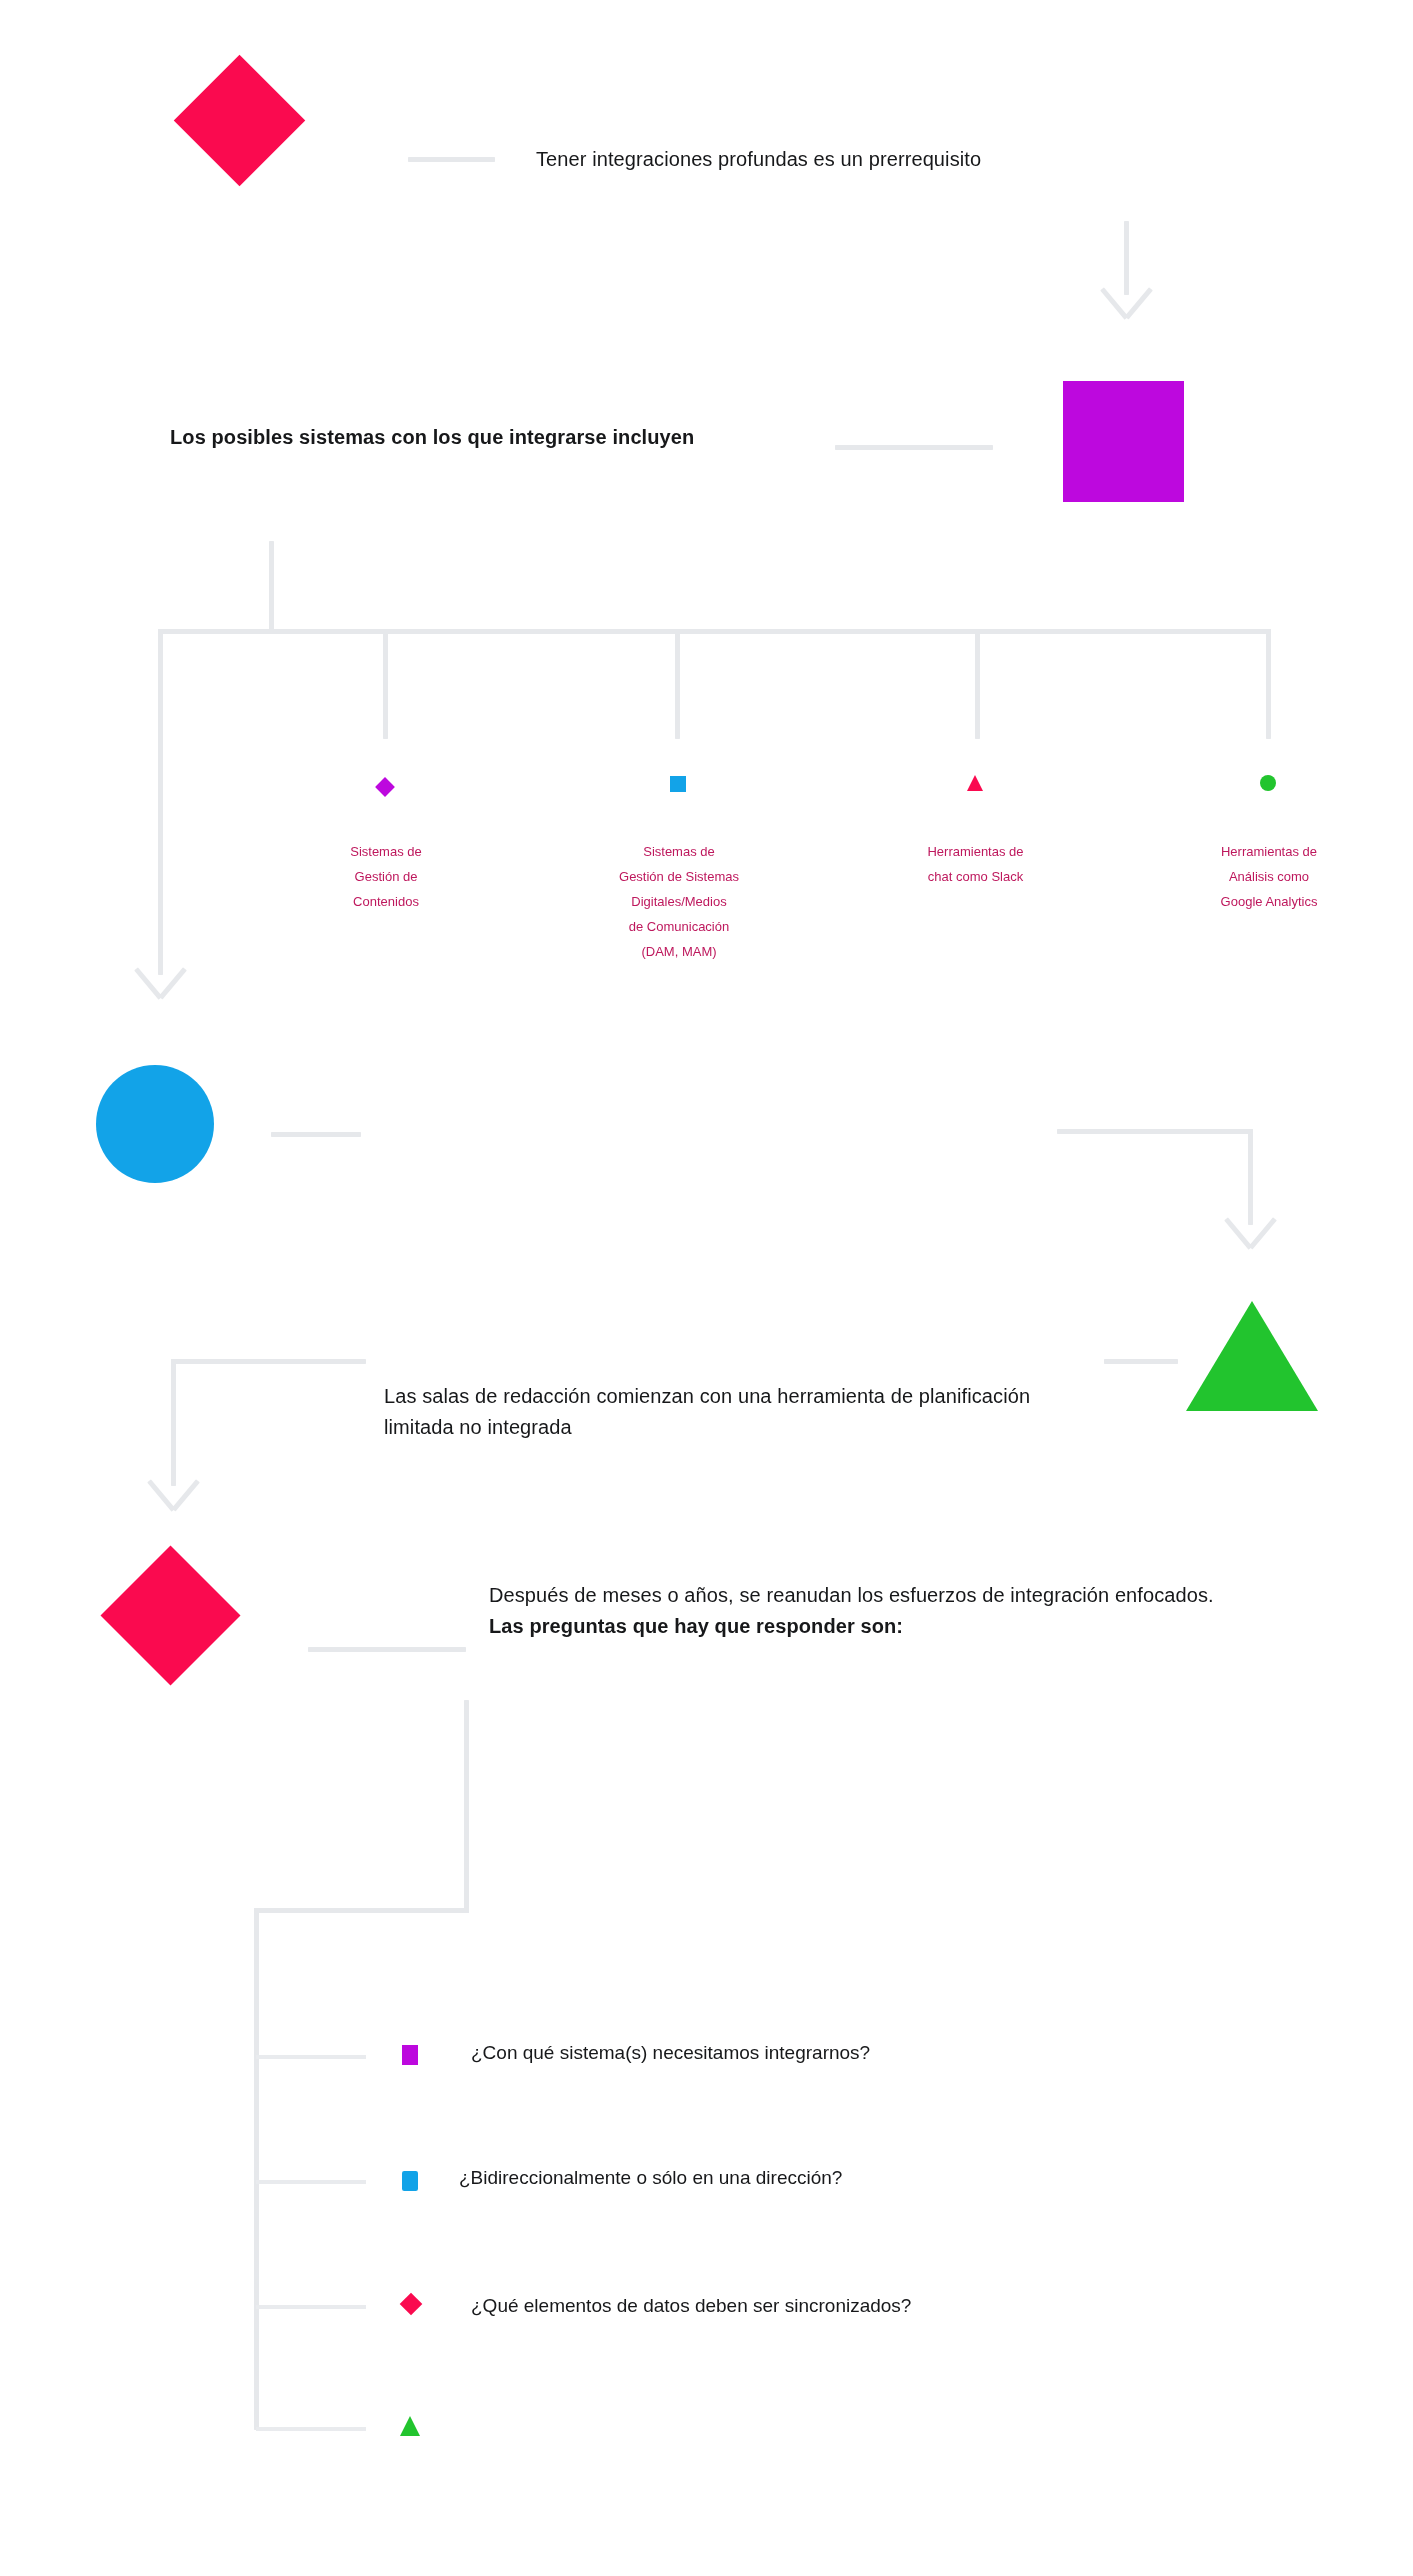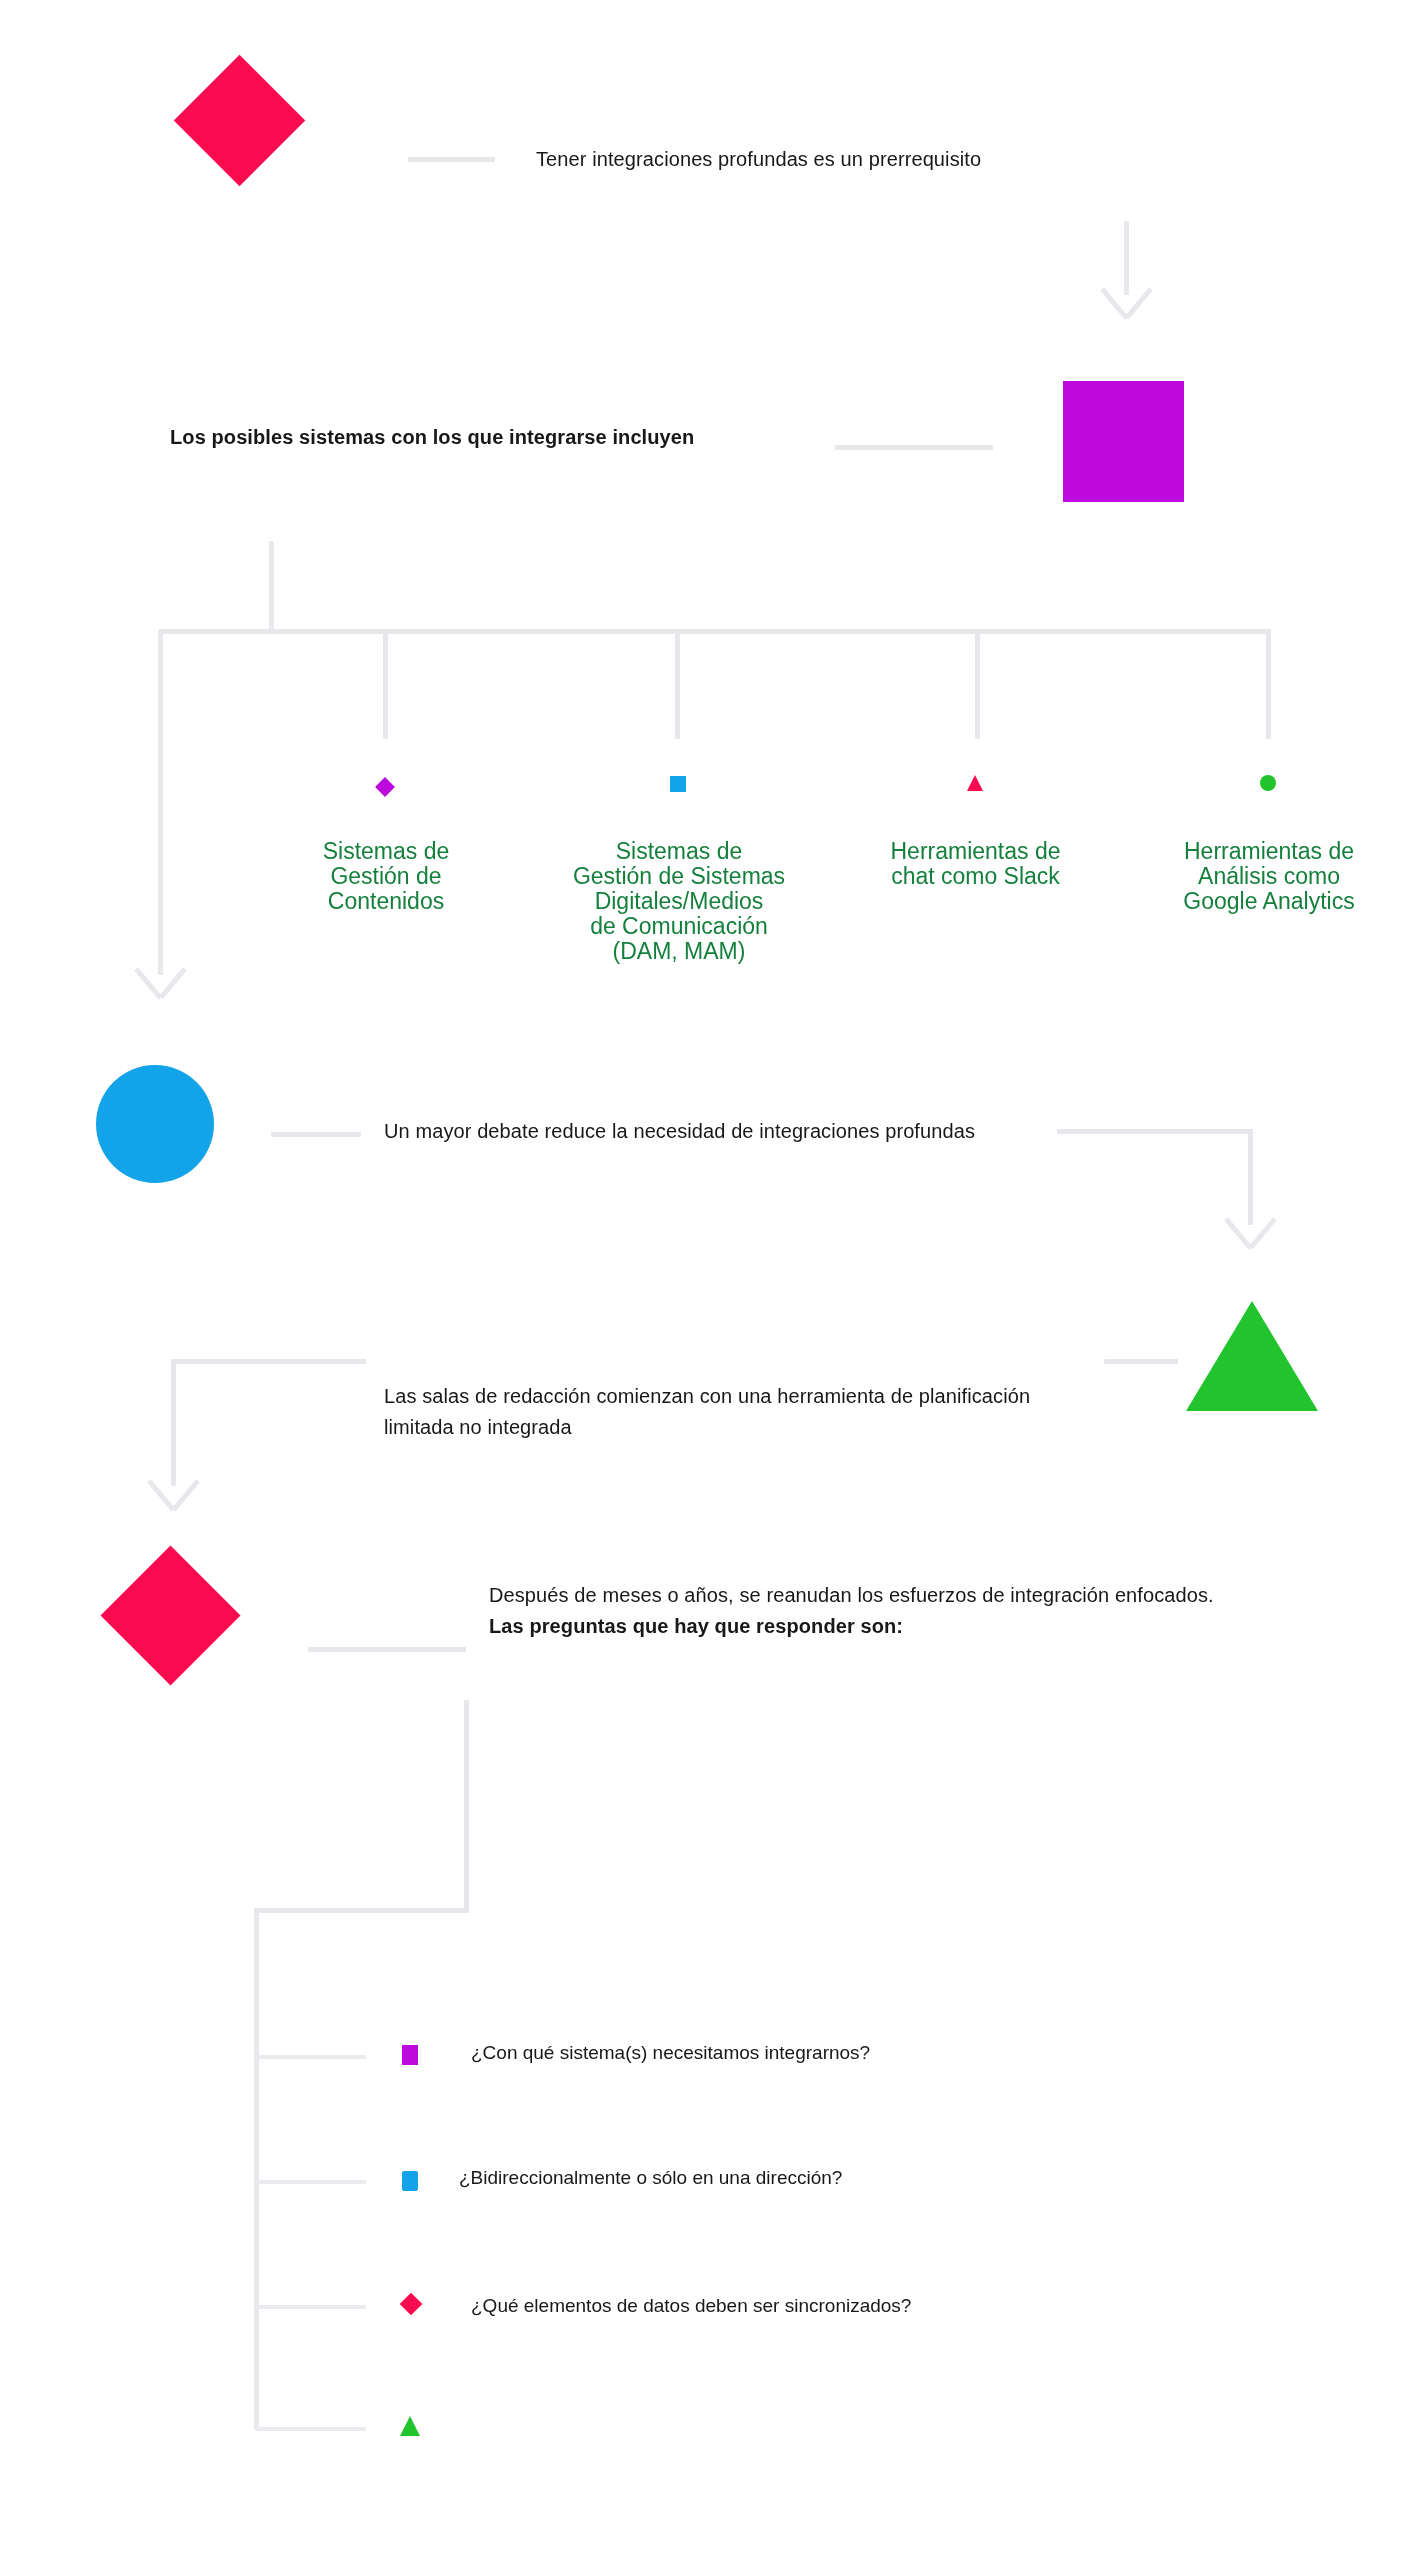--- a/index.html
+++ b/index.html
@@ -72,24 +72,24 @@
     line-height: 31px;
     color: #17181a;
     font-weight: 400;
     letter-spacing: 0.1px;
   }
   .body-text.bold { font-weight: 700; }
   .body-text .bold-line { font-weight: 700; display: block; }
 
   .leaf-text {
     position: absolute;
-    font-size: 23px;
+    font-size: 13px;
     line-height: 25px;
     text-align: center;
-    color: #15803d;
+    color: #be185d;
   }
 
   .q-text {
     position: absolute;
     font-size: 19px;
     line-height: 29px;
     color: #17181a;
   }
 
   
@@ -183,21 +183,20 @@
   <div class="leaf-text" style="left:1154px; top:839px; width:230px;">
     <div>Herramientas de</div>
     <div>Análisis como</div>
     <div>Google Analytics</div>
   </div>
 
   <div class="shape-circle" style="left:96px; top:1065px; width:118px; height:118px;"></div>
 
   <div class="conn-h" style="left:271px; top:1132px; width:90px;"></div>
 
-  <div class="body-text" style="left:384px; top:1116px; width:596px;">Un mayor debate reduce la necesidad de integraciones profundas</div>
 
   <div class="conn-h" style="left:1057px; top:1129px; width:196px;"></div>
   <div class="conn-v" style="left:1248px; top:1129px; height:96px;"></div>
   <div class="arrowhead" style="left:1248px; top:1210px;"></div>
 
   <div class="conn-h" style="left:171px; top:1359px; width:195px;"></div>
 
   <div class="body-text" style="left:384px; top:1333px; width:684px;margin-top:48px;">Las salas de redacción comienzan con una herramienta de planificación limitada no integrada</div>
 
   <div class="conn-h" style="left:1104px; top:1359px; width:74px;"></div>

